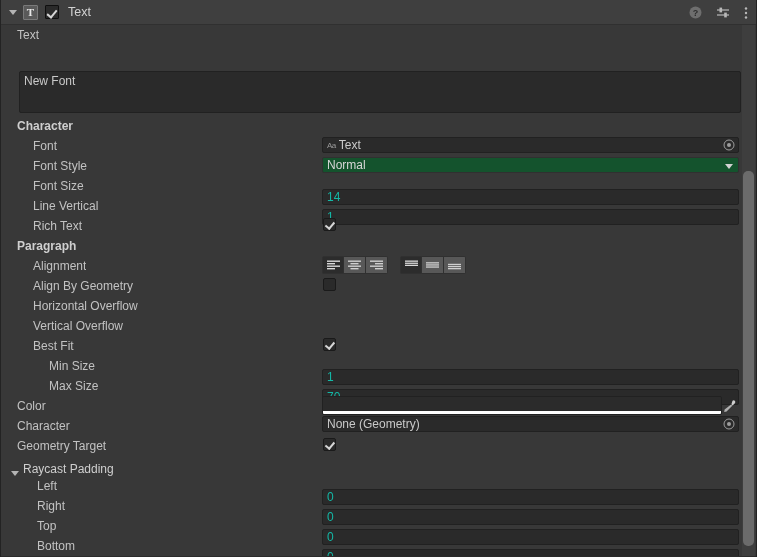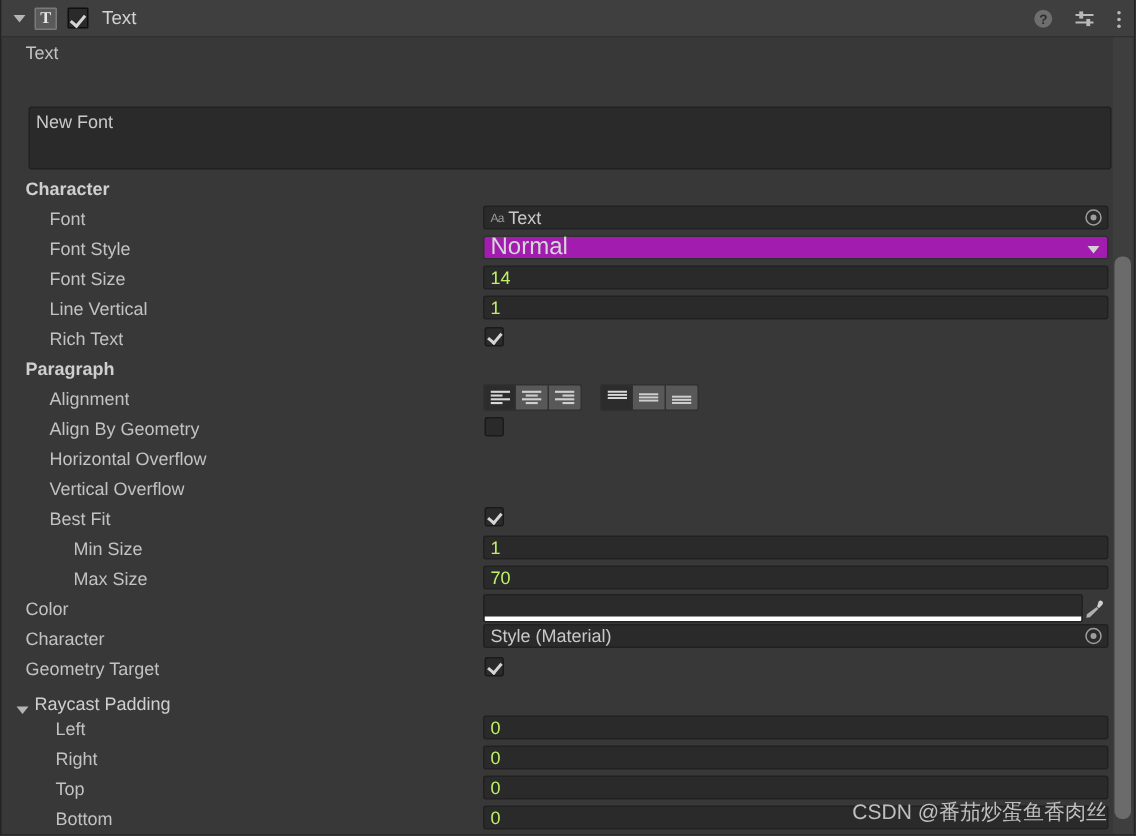--- a/index.html
+++ b/index.html
@@ -147,33 +147,34 @@
   .txtfield {
     height: 16px;
     background: #2a2a2a;
     border: 1px solid #212121;
     border-radius: 2px;
     box-sizing: border-box;
     display: flex;
     align-items: center;
     padding: 0 4px;
     font-size: 12px;
-    color: #bef264;
+    color: #14b8a6;
     cursor: text;
+    margin-top: 12px;
   }
   .popup {
     height: 16px;
-    background: #a21caf;
+    background: #14532d;
     border: 1px solid #303030;
     border-radius: 2px;
     box-sizing: border-box;
     display: flex;
     align-items: center;
     padding: 0 4px;
-    font-size: 16px;
+    font-size: 12px;
     color: #d6d6d6;
     cursor: pointer;
     position: relative;
   }
   .popup .arrow {
     position: absolute;
     right: 5px; top: 50%;
     margin-top: -1.5px;
     width: 0; height: 0;
     border-left: 4px solid transparent;
@@ -512,21 +513,21 @@
     </div>
     <svg class="eyedrop" style="top:381px; right:20px;" viewBox="0 0 14 14">
       <path d="M10.5 1.8 a1.7 1.7 0 0 1 2.4 2.4 L10.6 6.5 l-1.2-1.2 z" fill="#cfcfcf"></path>
       <path d="M9.1 5.6 L10.3 6.8 L4.6 12.5 L2.2 12.9 L2.6 10.5 z" fill="#b0b0b0"></path>
     </svg>
 
     <div class="row" style="position:absolute; left:0; top:391px; width:100%;">
       <span class="lbl">Character</span>
     </div>
     <div class="objfield" style="position:absolute; left:321px; top:391px; width:417px;">
-      <span>Style (Material)</span>
+      <span>None (Geometry)</span>
       <svg class="objsel" viewBox="0 0 12 12">
         <circle cx="6" cy="6" r="5" fill="none" stroke="#9d9d9d" stroke-width="1"></circle>
         <circle cx="6" cy="6" r="2" fill="#9d9d9d"></circle>
       </svg>
     </div>
 
     <div class="row" style="position:absolute; left:0; top:411px; width:100%;">
       <span class="lbl">Geometry Target</span>
     </div>
     <div class="checkbox on" style="position:absolute; left:322px; top:413px;"></div>
@@ -567,15 +568,14 @@
     <div class="row" style="position:absolute; left:0; top:531px; width:100%;">
       
     </div>
 
   </div>
 
   <div class="scrollbar">
     <div class="thumb" style="top:146px; height:375px;"></div>
   </div>
 
-  <div class="watermark">CSDN @番茄炒蛋鱼香肉丝</div>
   <div class="bottom-rule"></div>
 </div>
 
 </body></html>

